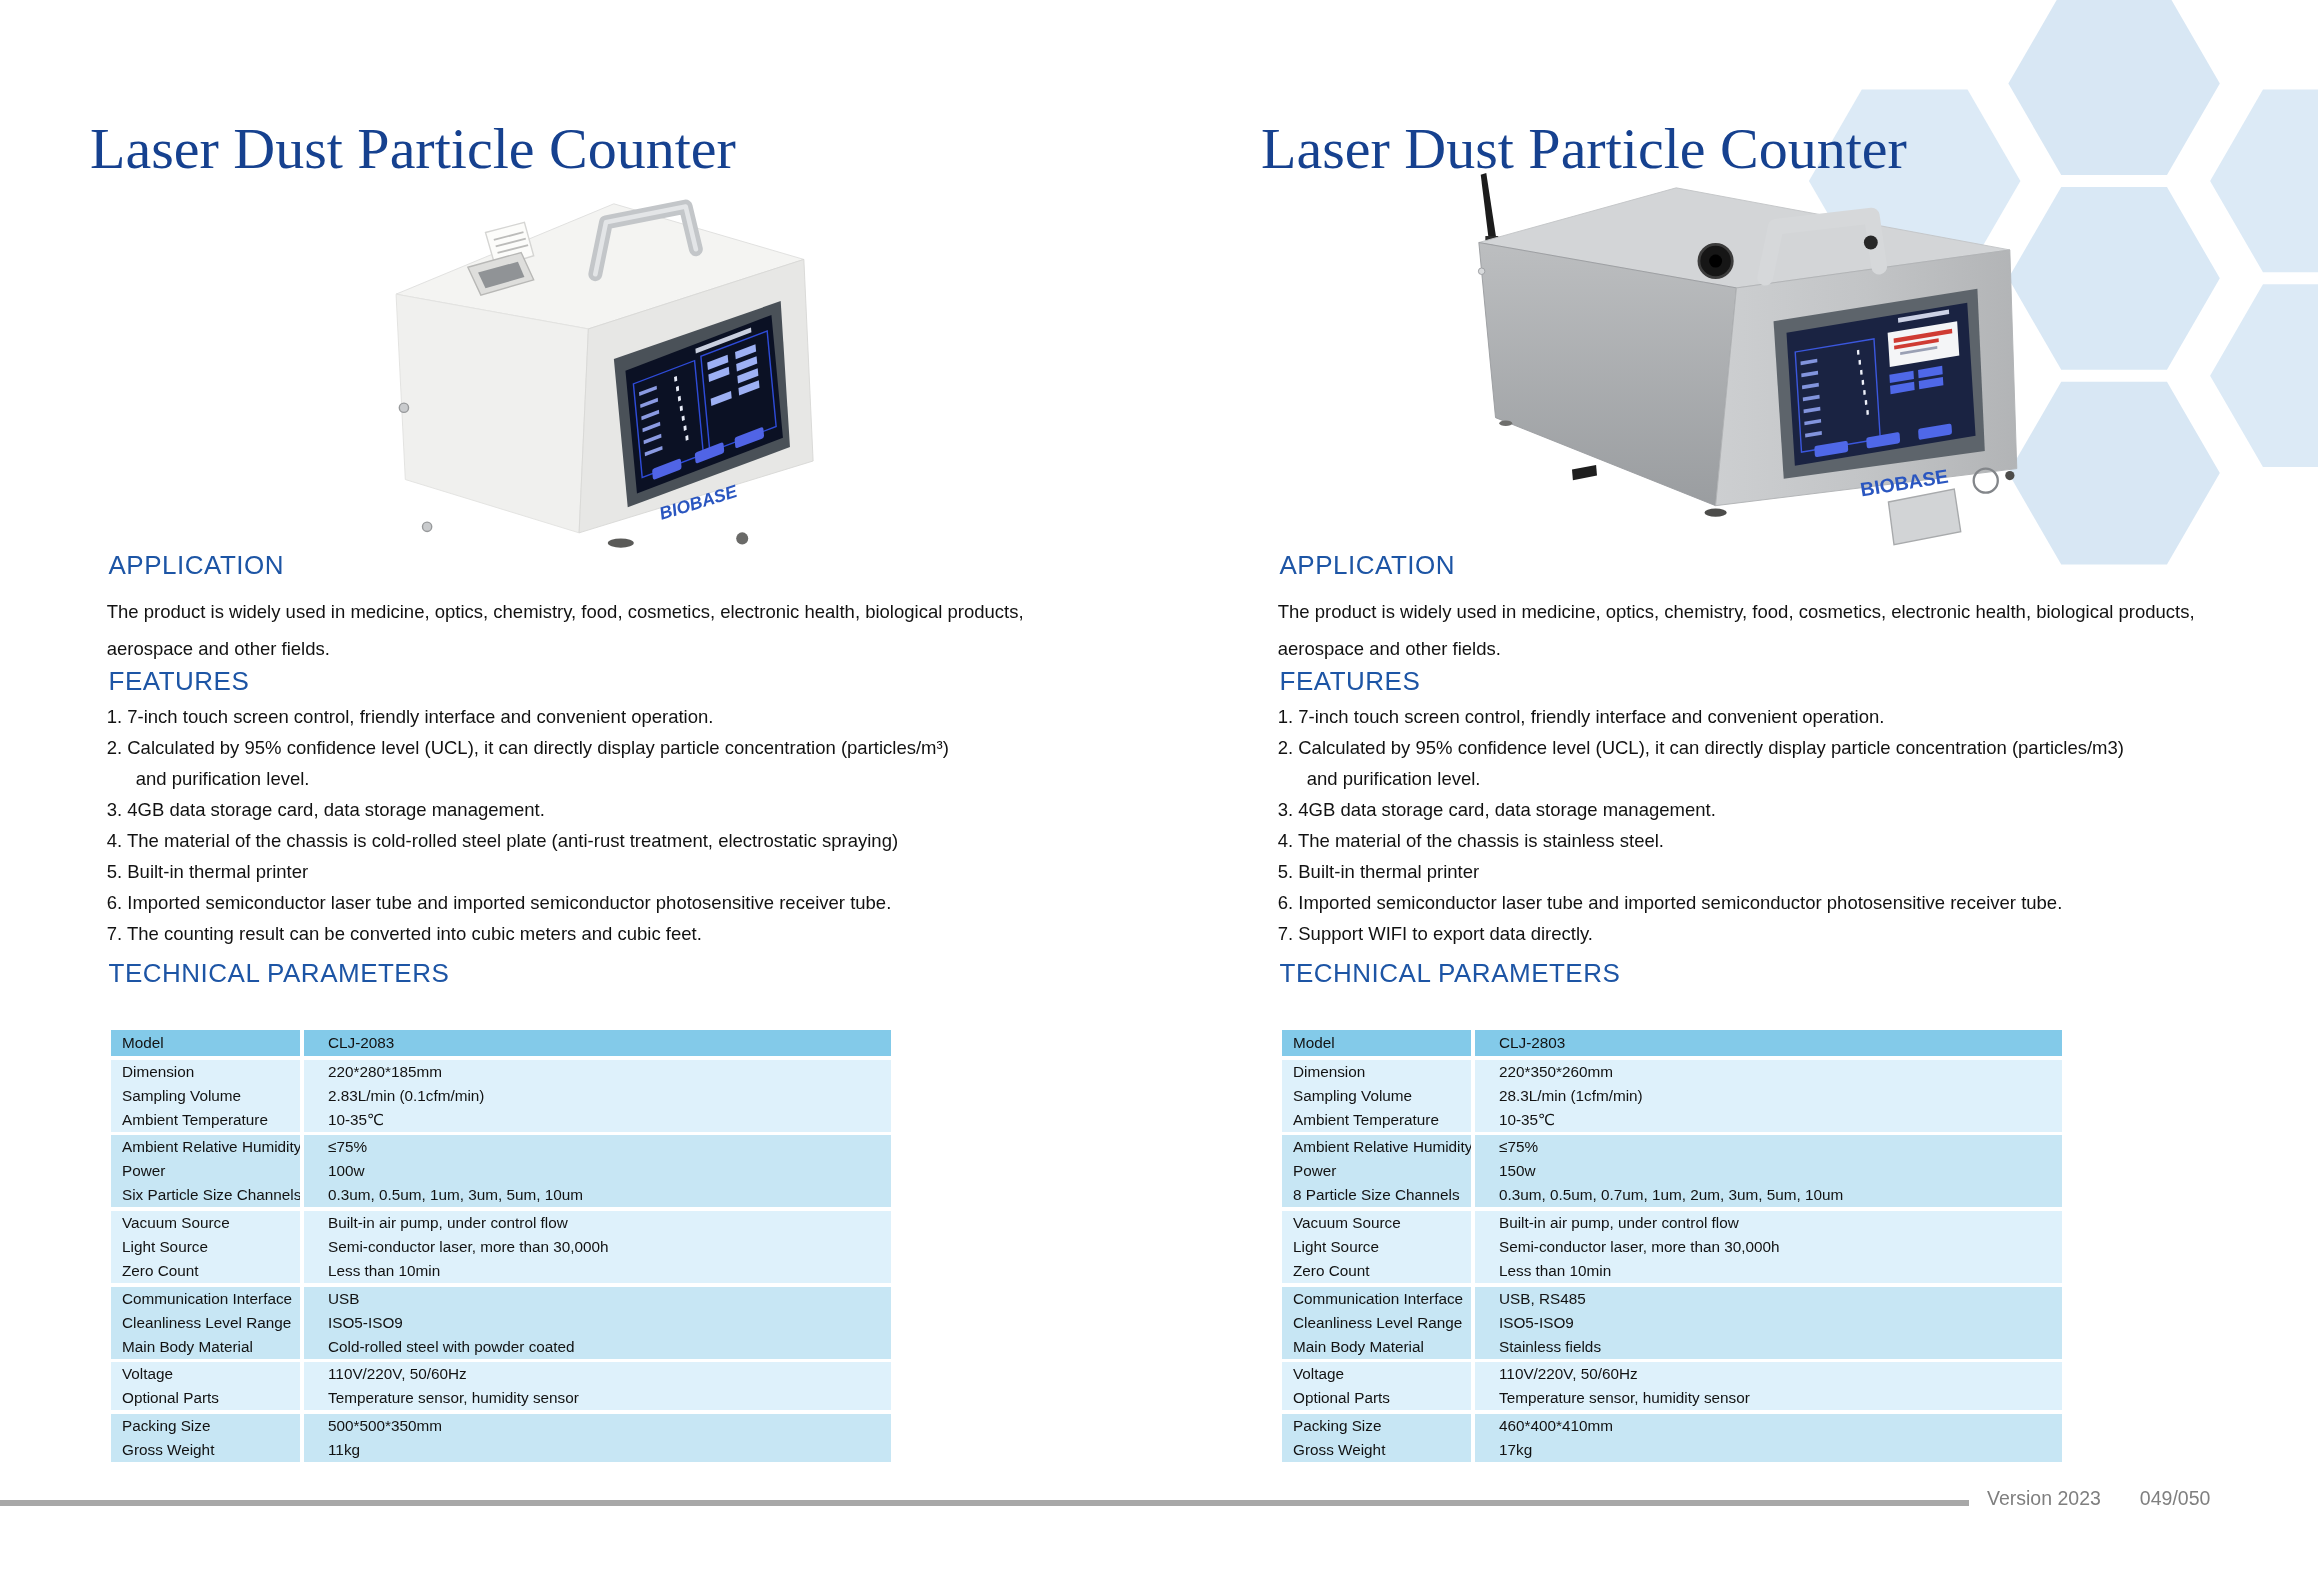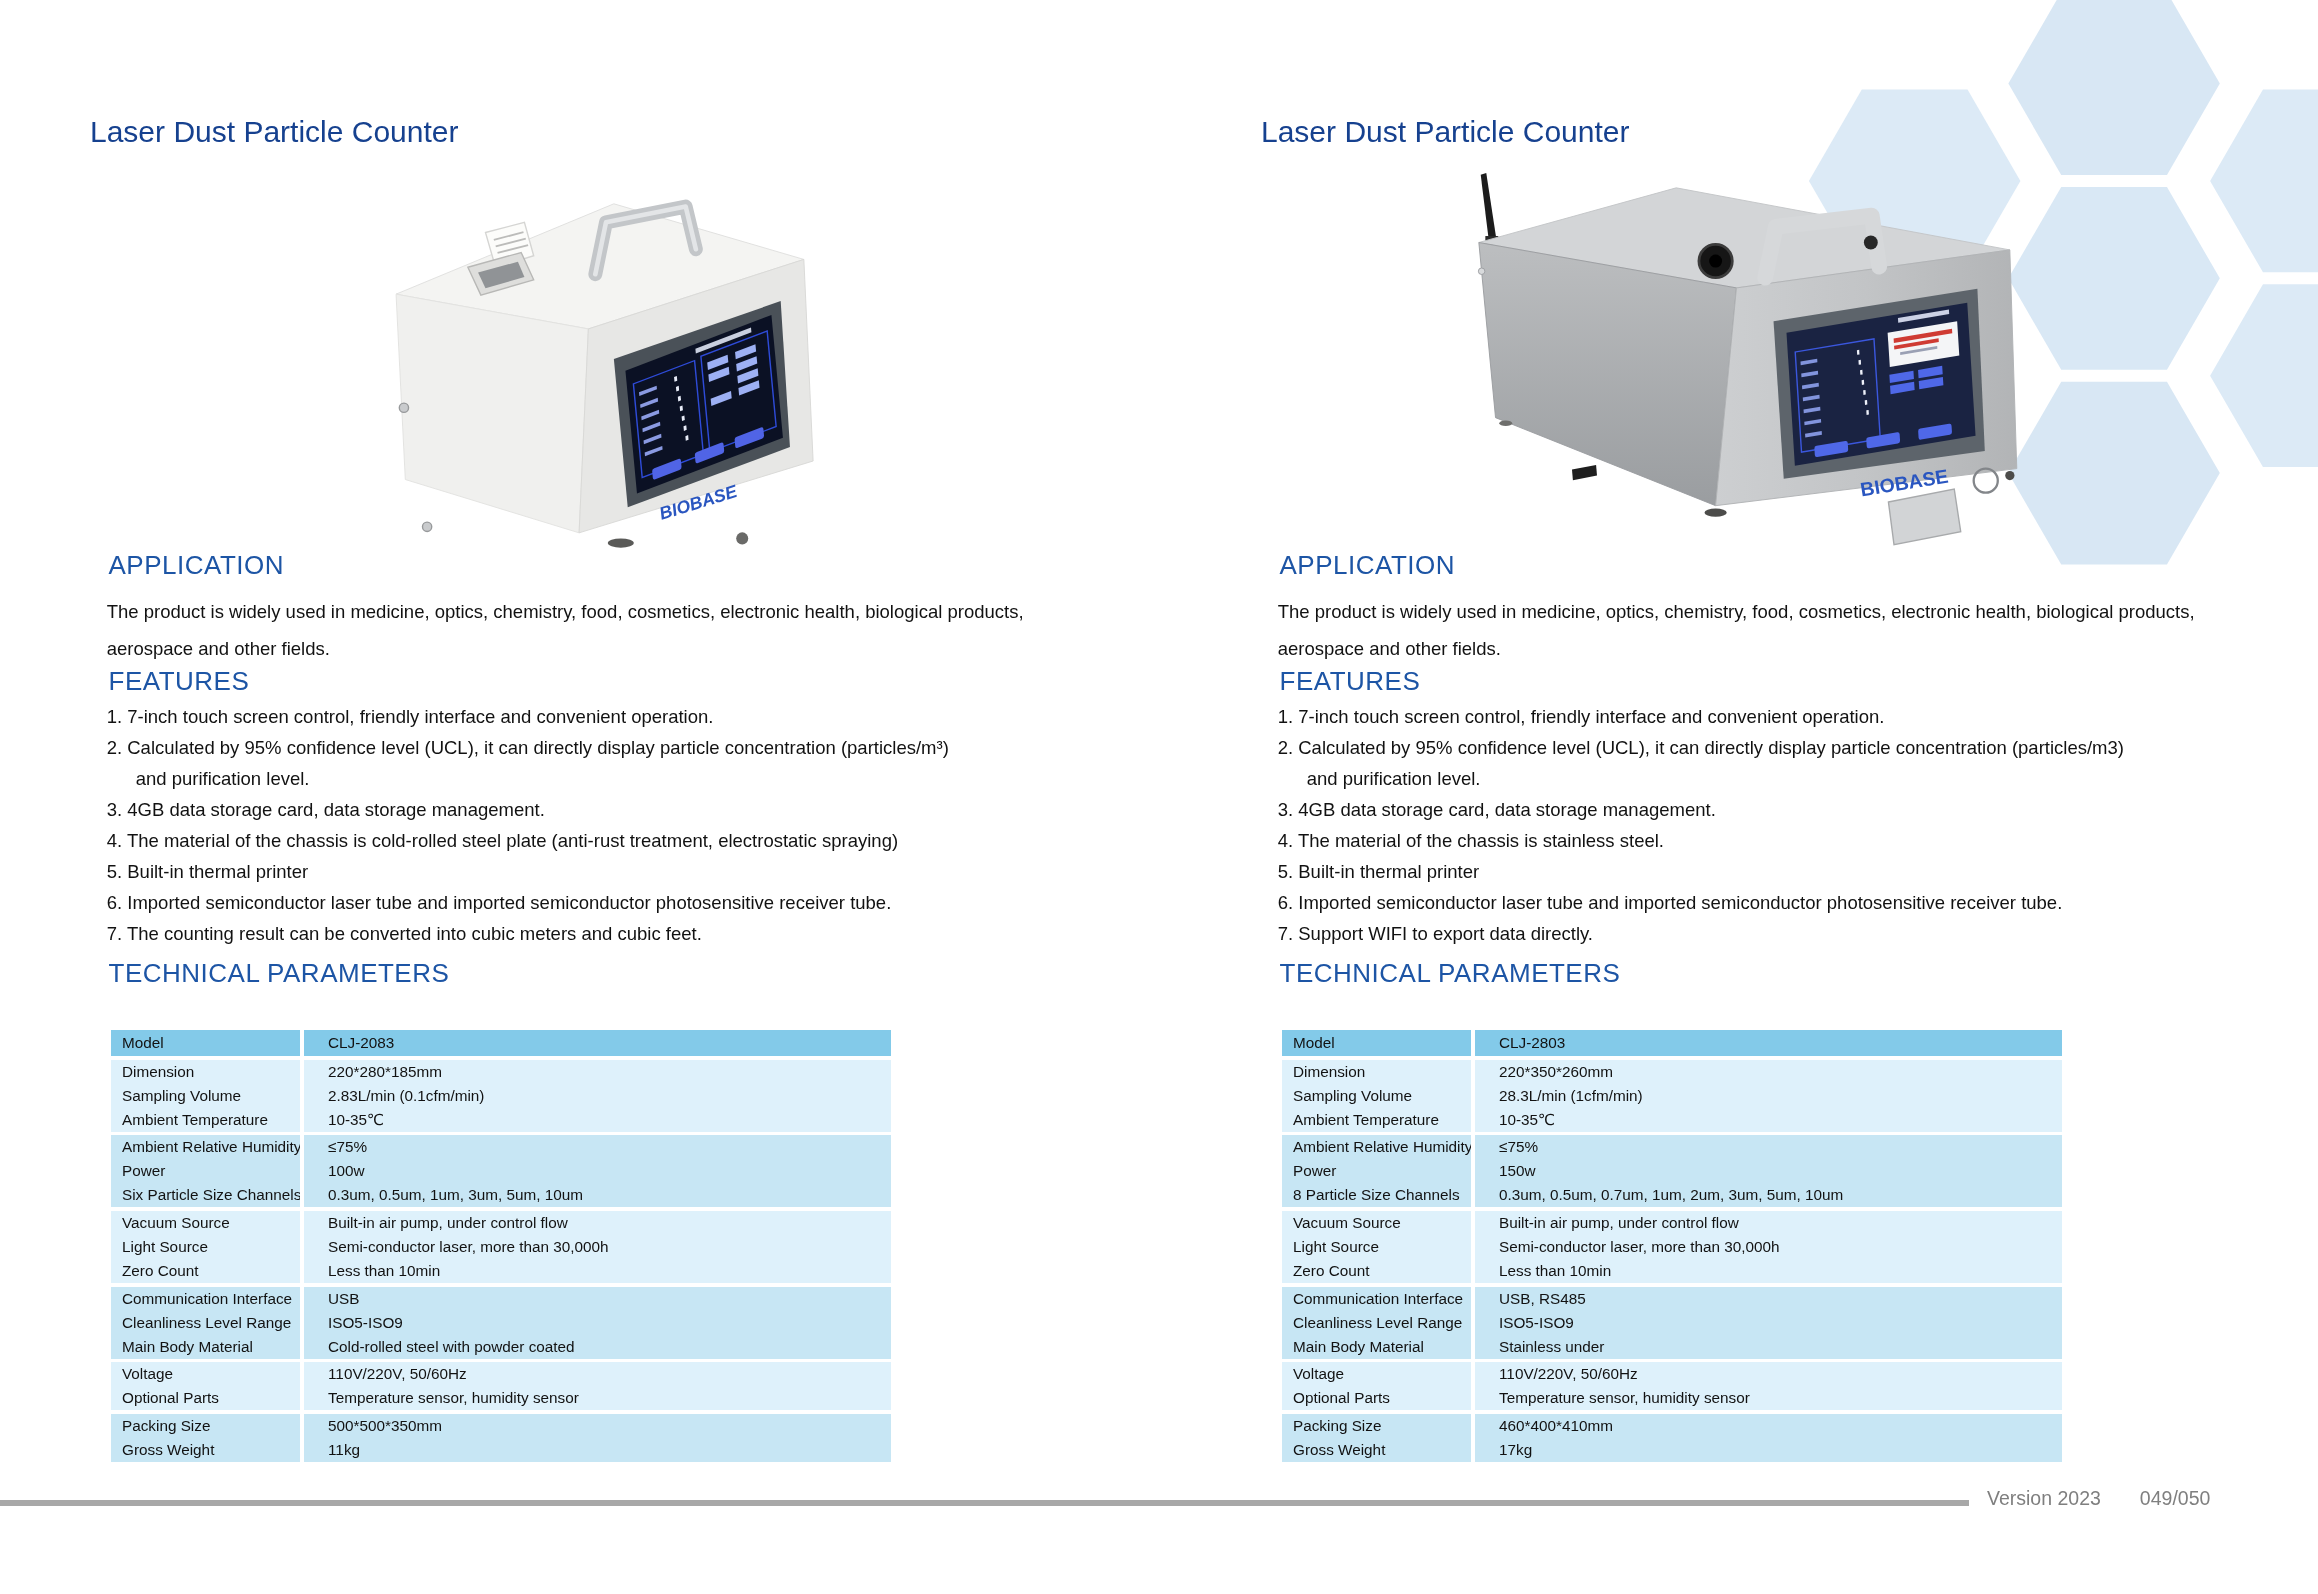--- a/index.html
+++ b/index.html
@@ -2,22 +2,22 @@
 <html style="font-size:7.4px"><head>
 <meta charset="utf-8">
 <style>
   html,body{margin:0;padding:0;background:#fff;}
   .page{position:relative;width:2333px;height:1594px;background:#ffffff;overflow:hidden;
         font-family:"Liberation Sans","DejaVu Sans",sans-serif;color:#121212;}
   .hexagons{position:absolute;top:0;right:0;width:525px;height:603px;z-index:0;}
   .column{position:absolute;top:0;width:1006px;height:1594px;z-index:1;}
   .col-left{left:90px;}
   .col-right{left:1261px;}
-  .title{position:absolute;left:0;top:115px;margin:0;font-size:30px;font-weight:400;
-         color:#16418f;letter-spacing:0;white-space:nowrap;}
+  .title{position:absolute;left:0;top:115px;margin:0;font-size:58px;font-weight:400;
+         color:#16418f;letter-spacing:0;white-space:nowrap;font-family:Liberation Serif, serif;}
   .device{position:absolute;}
   .device-left{left:271px;top:176px;width:464px;height:380px;}
   .device-right{left:216px;top:172px;width:556px;height:394px;}
   .heading{position:absolute;left:18.5px;margin:0;font-size:26px;font-weight:400;
            color:#1d55a5;letter-spacing:0.5px;white-space:nowrap;}
   .h-app{top:550px;}
   .h-feat{top:666px;}
   .h-tech{top:958px;}
   .para{position:absolute;left:16.7px;top:593px;}
   .para-line{height:37px;line-height:37px;font-size:18.5px;white-space:nowrap;}
@@ -355,21 +355,21 @@
           <div class="spec-row">
             <span class="cell-label">Communication Interface</span>
             <span class="cell-value">USB, RS485</span>
           </div>
           <div class="spec-row">
             <span class="cell-label">Cleanliness Level Range</span>
             <span class="cell-value">ISO5-ISO9</span>
           </div>
           <div class="spec-row">
             <span class="cell-label">Main Body Material</span>
-            <span class="cell-value">Stainless under</span>
+            <span class="cell-value">Stainless fields</span>
           </div>
         </div>
         <div class="spec-group g-light">
           <div class="spec-row">
             <span class="cell-label">Voltage</span>
             <span class="cell-value">110V/220V, 50/60Hz</span>
           </div>
           <div class="spec-row">
             <span class="cell-label">Optional Parts</span>
             <span class="cell-value">Temperature sensor, humidity sensor</span>

